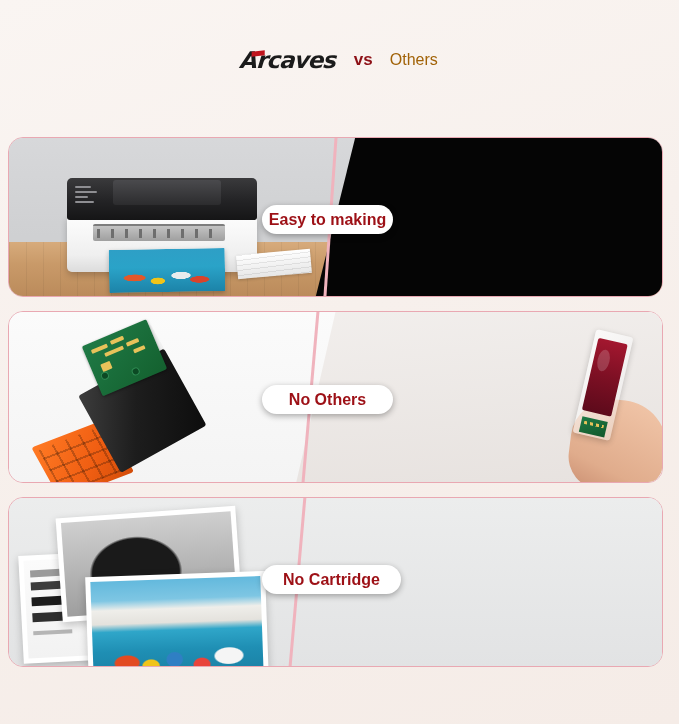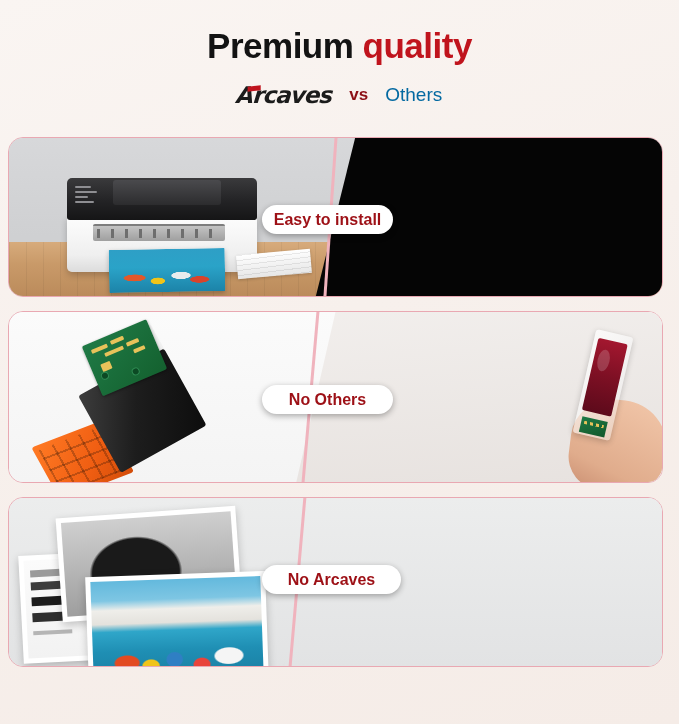--- a/index.html
+++ b/index.html
@@ -20,21 +20,21 @@
   #logo{
     font-size:23px;font-weight:bold;font-style:italic;color:#1b1b1b;
     letter-spacing:-1px;position:relative;transform:skewX(-6deg);
     font-family:"DejaVu Sans",sans-serif;
   }
   #logo .slash{
     position:absolute;left:10px;top:4px;width:13px;height:5px;
     background:#c0141d;transform:rotate(-6deg);
   }
   #vs{font-size:17px;font-weight:bold;color:#8d1016;}
-  #others{font-size:19px;color:#0369a1;}
+  #others{font-size:16px;color:#a16207;}
 
   
   .panel{
     position:absolute;left:8px;width:655px;
     border:1.5px solid #e9a8b2;border-radius:15px;
     overflow:hidden;background:#efefef;
     box-sizing:border-box;
   }
   #panel-1{top:137px;height:160px;}
   #panel-2{top:311px;height:172px;}
@@ -232,23 +232,20 @@
     display:flex;align-items:center;justify-content:center;
     white-space:nowrap;}
   #badge-1{left:262px;top:205px;width:131px;height:29px;font-size:16px;}
   #badge-2{left:262px;top:385px;width:131px;height:29px;font-size:16px;}
   #badge-3{left:262px;top:565px;width:139px;height:29px;font-size:16px;}
 </style>
 </head>
 <body>
 
 <div id="header">
-  <div id="title">
-    <span class="t-black">Premium </span><span class="t-red">quality</span>
-  </div>
   <div id="brandrow">
     <div id="logo">
       <span class="slash"></span>
       <span>Arcaves</span>
     </div>
     <div id="vs">vs</div>
     <div id="others">Others</div>
   </div>
 </div>
 
@@ -291,21 +288,21 @@
       </div>
       <div class="dlg-foot">
         <span class="cam"></span>
         <span class="hide-btn">Hide</span>
       </div>
     </div>
   </div>
 
   <div class="diag-divider" style="left:49%;transform:rotate(4deg);"></div>
 </div>
-<div class="badge" id="badge-1">Easy to install</div>
+<div class="badge" id="badge-1">Easy to making</div>
 
 <div class="panel" id="panel-2">
   <div class="half half-left" id="p2-left">
     <div class="cart">
       <div class="cart-cap"></div>
       <div class="cart-clear"></div>
       <div class="cart-black"></div>
       <div class="cart-chip">
         <i></i>
           <i></i>
@@ -379,13 +376,13 @@
     </div>
     <div class="photo ph-harbor" style="left:86px;">
       <div class="img">
           <span class="streak"></span>
         </div>
     </div>
   </div>
 
   <div class="diag-divider" style="left:44%;transform:rotate(5deg);"></div>
 </div>
-<div class="badge" id="badge-3">No Arcaves</div>
+<div class="badge" id="badge-3">No Cartridge</div>
 
 </body></html>

